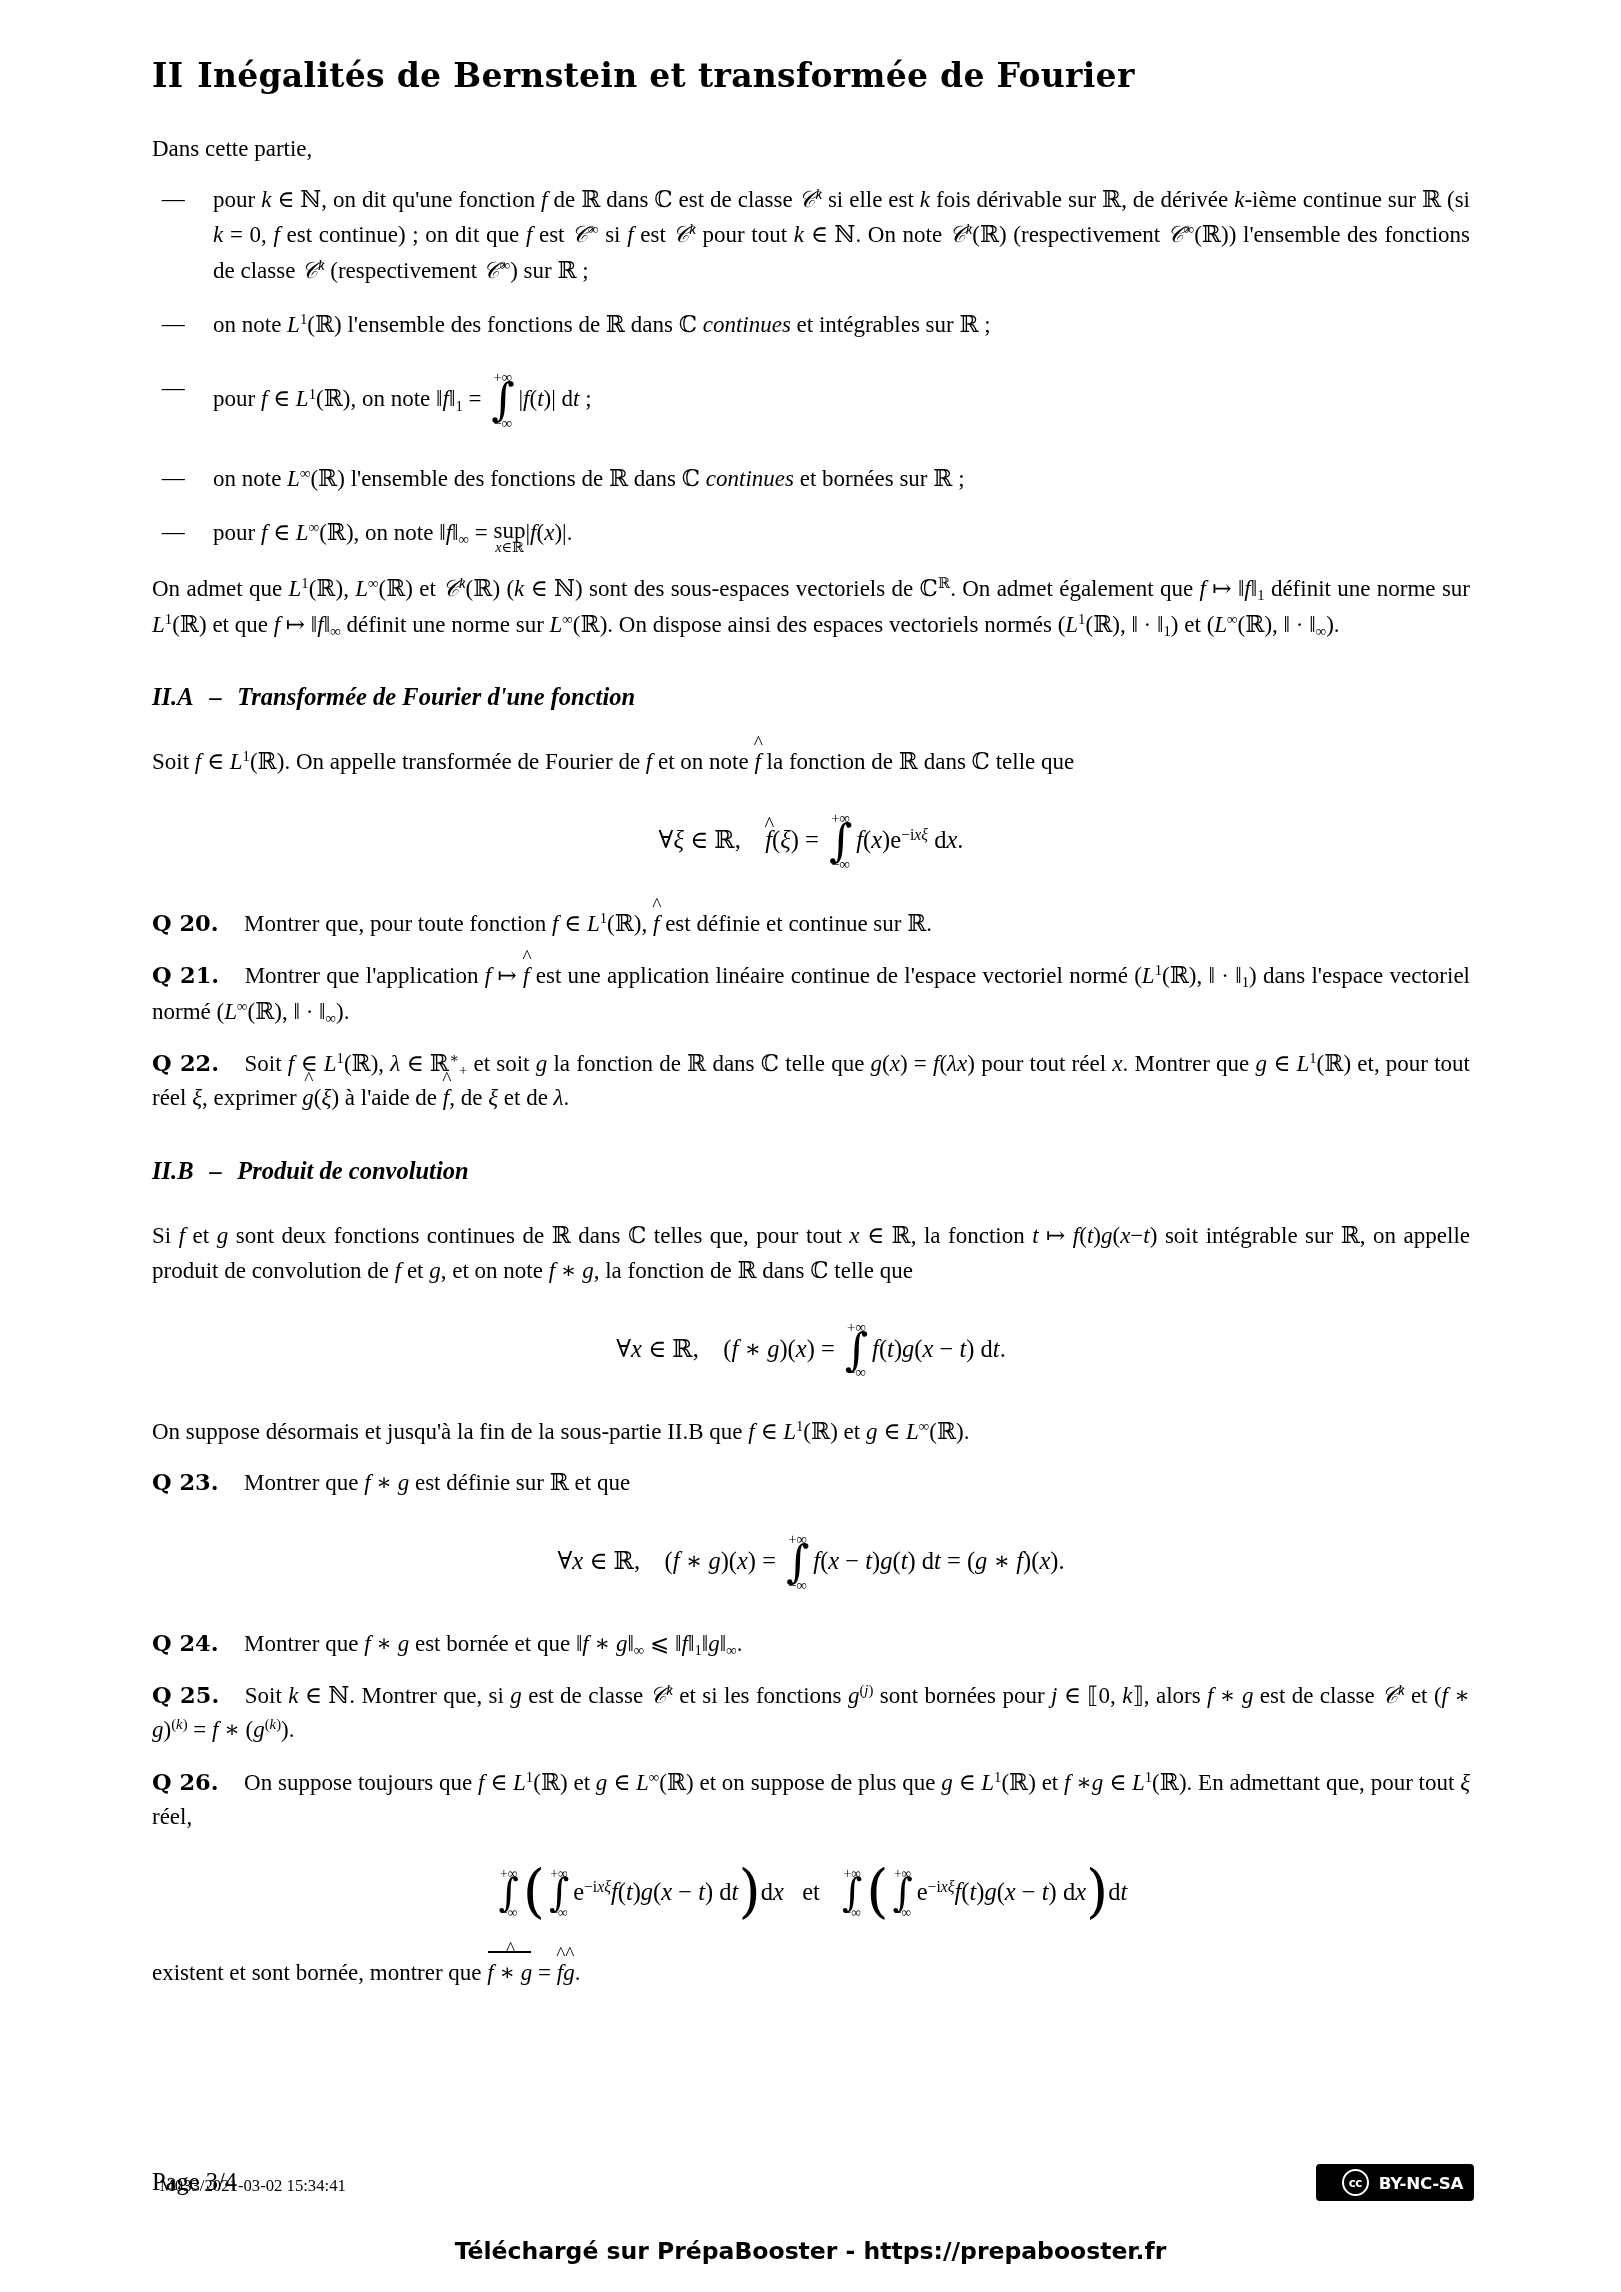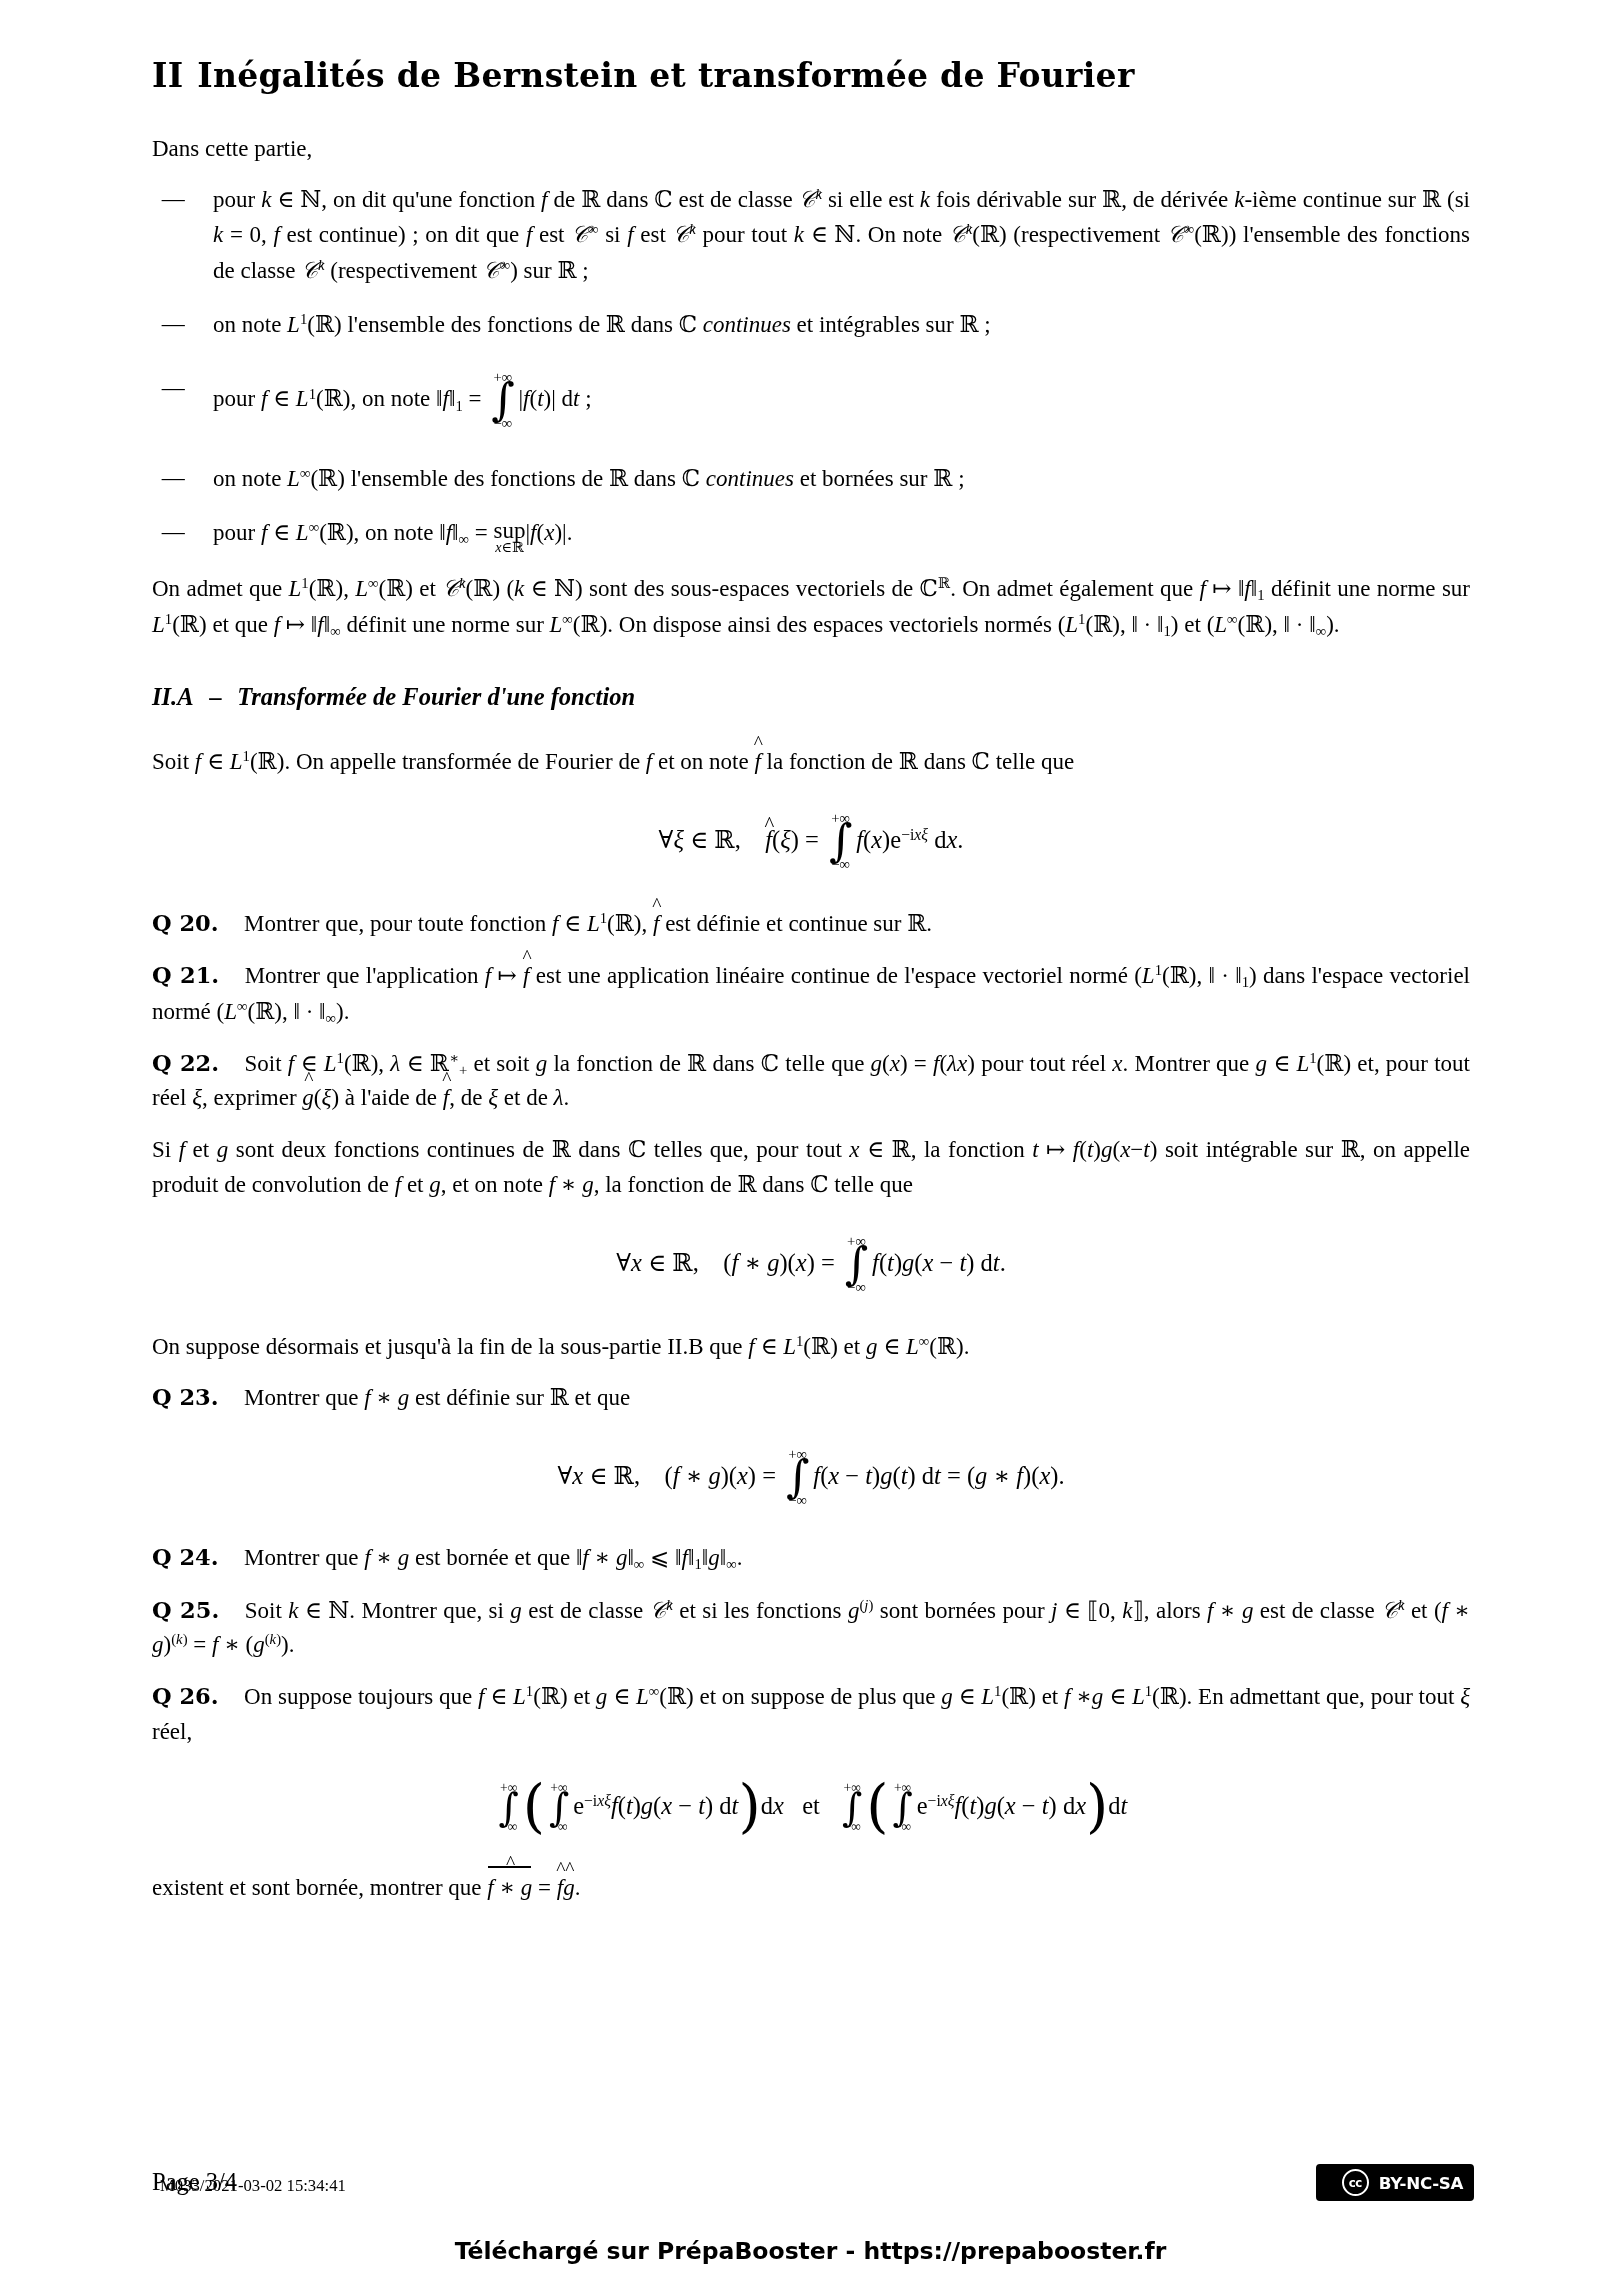--- a/index.html
+++ b/index.html
@@ -311,20 +311,23 @@
     </p>
 
     <p class="qline">
       <span class="qlabel">Q 21.</span><span>Montrer que l'application </span><span class="mi">f</span> ↦ <span class="hatwrap"><span class="hat">^</span><span class="mi">f</span></span><span> est une application linéaire continue de l'espace vectoriel normé </span>(<span class="mi">L</span><sup class="m">1</sup>(<span class="bb">ℝ</span>), ‖ · ‖<sub class="m">1</sub>)<span> dans l'espace vectoriel normé </span>(<span class="mi">L</span><sup class="m">∞</sup>(<span class="bb">ℝ</span>), ‖ · ‖<sub class="m">∞</sub>)<span>.</span>
     </p>
 
     <p class="qline">
       <span class="qlabel">Q 22.</span><span>Soit </span><span class="mi">f</span> ∈ <span class="mi">L</span><sup class="m">1</sup>(<span class="bb">ℝ</span>)<span>, </span><span class="mi">λ</span> ∈ <span class="bb">ℝ</span><sup class="m">∗</sup><sub class="m">+</sub><span> et soit </span><span class="mi">g</span><span> la fonction de </span><span class="bb">ℝ</span><span> dans </span><span class="bb">ℂ</span><span> telle que </span><span class="mi">g</span>(<span class="mi">x</span>) = <span class="mi">f</span>(<span class="mi">λx</span>)<span> pour tout réel </span><span class="mi">x</span><span>. Montrer que </span><span class="mi">g</span> ∈ <span class="mi">L</span><sup class="m">1</sup>(<span class="bb">ℝ</span>)<span> et, pour tout réel </span><span class="mi">ξ</span><span>, exprimer </span><span class="hatwrap"><span class="hat">^</span><span class="mi">g</span></span>(<span class="mi">ξ</span>)<span> à l'aide de </span><span class="hatwrap"><span class="hat">^</span><span class="mi">f</span></span><span>, de </span><span class="mi">ξ</span><span> et de </span><span class="mi">λ</span><span>.</span>
     </p>
 
+    <h2 class="sub-title">
+      <span>II.B</span><span class="sdash">–</span><span>Produit de convolution</span>
+    </h2>
 
     <p class="para">
       <span>Si </span><span class="mi">f</span><span> et </span><span class="mi">g</span><span> sont deux fonctions continues de </span><span class="bb">ℝ</span><span> dans </span><span class="bb">ℂ</span><span> telles que, pour tout </span><span class="mi">x</span> ∈ <span class="bb">ℝ</span><span>, la fonction </span><span class="mi">t</span> ↦ <span class="mi">f</span>(<span class="mi">t</span>)<span class="mi">g</span>(<span class="mi">x</span>−<span class="mi">t</span>)<span> soit intégrable sur </span><span class="bb">ℝ</span><span>, on appelle produit de convolution de </span><span class="mi">f</span><span> et </span><span class="mi">g</span><span>, et on note </span><span class="mi">f</span> ∗ <span class="mi">g</span><span>, la fonction de </span><span class="bb">ℝ</span><span> dans </span><span class="bb">ℂ</span><span> telle que</span>
     </p>
 
     <div class="display">
       ∀<span class="mi">x</span> ∈ <span class="bb">ℝ</span>, &nbsp;&nbsp;&nbsp;(<span class="mi">f</span> ∗ <span class="mi">g</span>)(<span class="mi">x</span>) = <span class="intgrp"><span class="lim top">+∞</span><span class="sym">∫</span><span class="lim bot">−∞</span></span><span class="mi">f</span>(<span class="mi">t</span>)<span class="mi">g</span>(<span class="mi">x</span> − <span class="mi">t</span>) d<span class="mi">t</span>.
     </div>
 
     <p class="para nojust">

